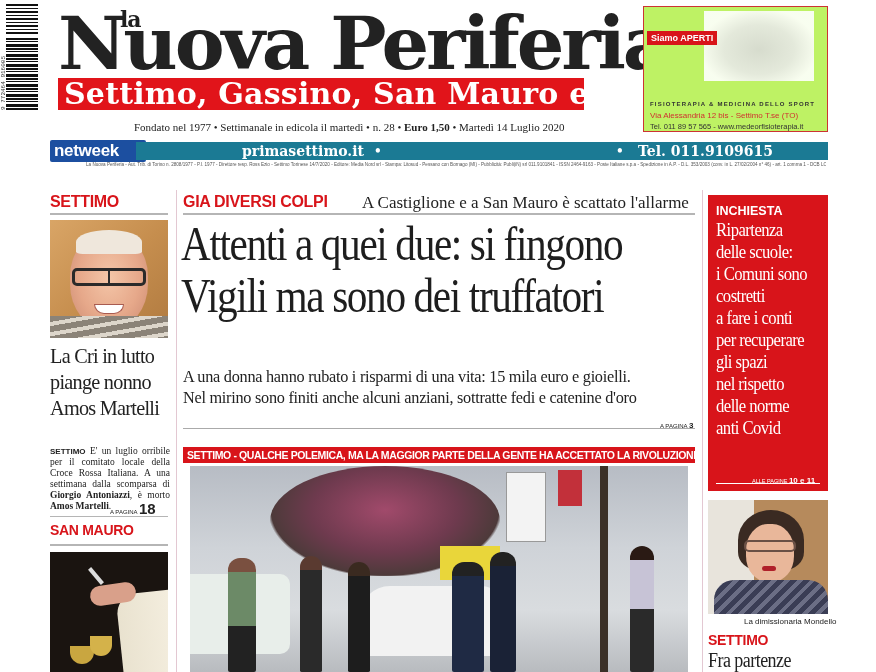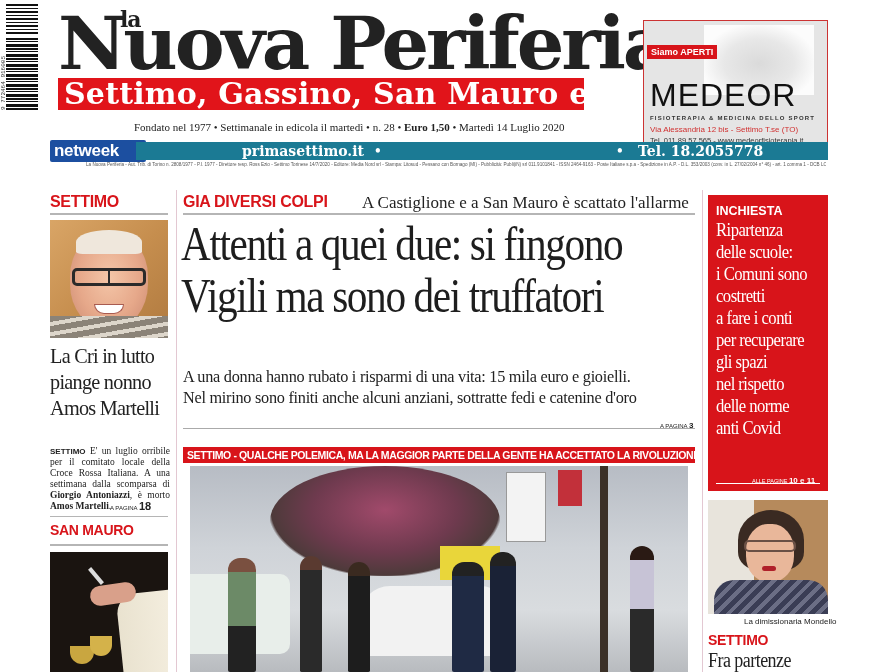--- a/index.html
+++ b/index.html
@@ -18,21 +18,21 @@
 
   
   .mast-la { left: 120px; top: 6px; font-family: "DejaVu Serif", serif; font-weight: bold; font-size: 22px; color: #1f1f1f; letter-spacing: -1px; }
   .mast-title { left: 58px; top: 4px; font-family: "DejaVu Serif", serif; font-weight: 900; font-size: 72px; line-height: 80px; color: #222; letter-spacing: -3px; transform: scaleX(1.04); transform-origin: left; }
   .mast-red { left: 58px; top: 78px; width: 526px; height: 32px; background: #e1141a; color: #fff; font-family: "DejaVu Serif", serif; font-weight: bold; font-size: 30px; line-height: 32px; padding-left: 6px; letter-spacing: 0.2px; white-space: nowrap; overflow: hidden; }
 
   .info-line { left: 134px; top: 121px; font-size: 11px; color: #222; white-space: nowrap; }
   .info-line b { font-weight: bold; }
 
   
-  .ad { left: 643px; top: 20px; width: 185px; height: 126px; border: 1px solid #c33; background: #e5e5e5; overflow: hidden; }
+  .ad { left: 643px; top: 6px; width: 185px; height: 126px; border: 1px solid #c33; background: #bef264; overflow: hidden; }
   .ad-figure { left: 60px; top: 4px; width: 110px; height: 70px; background: radial-gradient(ellipse at 50% 55%, #d9d9d9 0%, #e8e8e8 45%, #fff 75%); opacity: 0.9; }
   .ad-open { left: 3px; top: 24px; background: #d8141a; color: #fff; font-family: "Liberation Sans", sans-serif; font-weight: bold; font-size: 9px; padding: 2px 4px; }
   .ad-brand { left: 6px; top: 57px; font-family: "Liberation Sans", sans-serif; font-size: 32px; letter-spacing: 1px; color: #111; line-height: 34px; }
   .ad-sub { left: 6px; top: 94px; font-family: "Liberation Sans", sans-serif; font-size: 6px; letter-spacing: 1.2px; color: #333; font-weight: bold; }
   .ad-addr { left: 6px; top: 104px; font-family: "Liberation Sans", sans-serif; font-size: 8px; color: #d03030; }
   .ad-tel { left: 6px; top: 115px; font-family: "Liberation Sans", sans-serif; font-size: 7.5px; color: #333; }
 
   
   .netweek-logo { left: 50px; top: 140px; width: 96px; height: 22px; background: #1c4fa0; color: #fff; font-family: "Liberation Sans", sans-serif; font-weight: bold; font-size: 17px; line-height: 22px; padding-left: 4px; border-radius: 2px; letter-spacing: -0.3px; }
   .netbar { left: 136px; top: 142px; width: 692px; height: 18px; background: #1b7a94; color: #fff; font-family: "DejaVu Serif", serif; font-weight: bold; font-size: 14px; line-height: 18px; white-space: nowrap; }
@@ -50,21 +50,21 @@
   .photo-man .hair { position: absolute; left: 26px; top: 10px; width: 66px; height: 24px; border-radius: 50% 50% 10% 10%; background: #efe7dc; }
   .photo-man .glasses { position: absolute; left: 22px; top: 48px; width: 74px; height: 18px; border: 3px solid #2a2a2a; border-radius: 5px; }
   .photo-man .glasses::after { content: ""; position: absolute; left: 33px; top: -3px; width: 2px; height: 18px; background: #2a2a2a; }
   .photo-man .sweater { position: absolute; left: 0; top: 96px; width: 118px; height: 30px; background: repeating-linear-gradient(170deg, #8b8378 0 6px, #ddd6cb 6px 10px); }
   .photo-man .mouth { position: absolute; left: 44px; top: 84px; width: 30px; height: 10px; border-radius: 0 0 15px 15px; background: #fff; border: 1px solid #a85b50; }
 
   .left-head { left: 50px; top: 343px; width: 122px; font-family: "Liberation Serif", serif; font-size: 22px; line-height: 26px; letter-spacing: -0.8px; transform: scaleX(0.92); transform-origin: left; color: #222; }
   .left-body { left: 50px; top: 446px; width: 120px; font-size: 9.5px; line-height: 11px; text-align: justify; color: #222; }
   .left-body .lead { font-family: "Liberation Sans", sans-serif; font-weight: bold; font-size: 8px; }
   .left-page { left: 110px; top: 500px; font-family: "Liberation Sans", sans-serif; font-size: 6px; color: #222; }
-  .left-page b { font-size: 11px; }
+  .left-page b { font-size: 15px; }
   .left-rule2 { left: 50px; top: 516px; width: 118px; height: 1px; }
   .left-kicker2 { left: 50px; top: 522px; font-size: 14px; }
   .left-rule3 { left: 50px; top: 544px; width: 118px; }
   .photo-mass { left: 50px; top: 552px; width: 118px; height: 120px; background: #1a1410; overflow: hidden; }
   .photo-mass .sleeve { position: absolute; left: 70px; top: 40px; width: 60px; height: 90px; background: linear-gradient(90deg, #e9e2cf, #f5efe0); border-radius: 20px 0 0 0; transform: rotate(-6deg); }
   .photo-mass .hands { position: absolute; left: 40px; top: 32px; width: 46px; height: 20px; background: #d9a08a; border-radius: 12px; transform: rotate(-8deg); }
   .photo-mass .host { position: absolute; left: 44px; top: 14px; width: 4px; height: 20px; background: #ddd; transform: rotate(-40deg); }
   .photo-mass .cup1 { position: absolute; left: 20px; top: 94px; width: 24px; height: 18px; background: #c9a640; border-radius: 0 0 12px 12px; }
   .photo-mass .cup2 { position: absolute; left: 40px; top: 84px; width: 22px; height: 20px; background: #d4b24a; border-radius: 0 0 11px 11px; }
 
@@ -131,32 +131,31 @@
   <span>n. 28</span>
   <span>•</span>
   <b>Euro 1,50</b>
   <span>•</span>
   <span>Martedì 14 Luglio 2020</span>
 </div>
 
 <div class="abs ad">
   <div class="abs ad-figure"></div>
   <div class="abs ad-open">Siamo APERTI</div>
-  <div class="abs ad-brand">MEDEOR</div>
   <div class="abs ad-sub">FISIOTERAPIA &amp; MEDICINA DELLO SPORT</div>
   <div class="abs ad-addr">Via Alessandria 12 bis - Settimo T.se (TO)</div>
   <div class="abs ad-tel">Tel. 011 89 57 565 - www.medeorfisioterapia.it</div>
 </div>
 
 <div class="abs netweek-logo">netweek</div>
 <div class="abs netbar">
   <span style="left:106px">primasettimo.it</span>
   <span class="dot" style="left:238px">•</span>
   <span class="dot" style="left:480px">•</span>
-  <span style="left:502px">Tel. 18.2055778</span>
+  <span style="left:502px">Tel. 011.9109615</span>
 </div>
 <div class="abs imprint">La Nuova Periferia - Aut. Trib. di Torino n. 2808/1977 - P.I. 1977 - Direttore resp. Ross Ezio - Settimo Torinese 14/7/2020 - Editore: Media Nord srl - Stampa: Litosud - Pessano con Bornago (MI) - Pubblicità: Publi(iN) srl 011.9101841 - ISSN 2464-9163 - Poste Italiane s.p.a - Spedizione in A.P. - D.L. 353/2003 (conv. in L. 27/02/2004 n° 46) - art. 1 comma 1 - DCB LO - NB</div>
 
 <div class="abs vline" style="left:176px;top:190px;height:482px;"></div>
 <div class="abs vline" style="left:702px;top:190px;height:482px;"></div>
 
 <div class="abs kicker left-kicker1">SETTIMO</div>
 <div class="abs rule left-rule1"></div>
 <div class="abs photo-man">
   <div class="face"></div>

